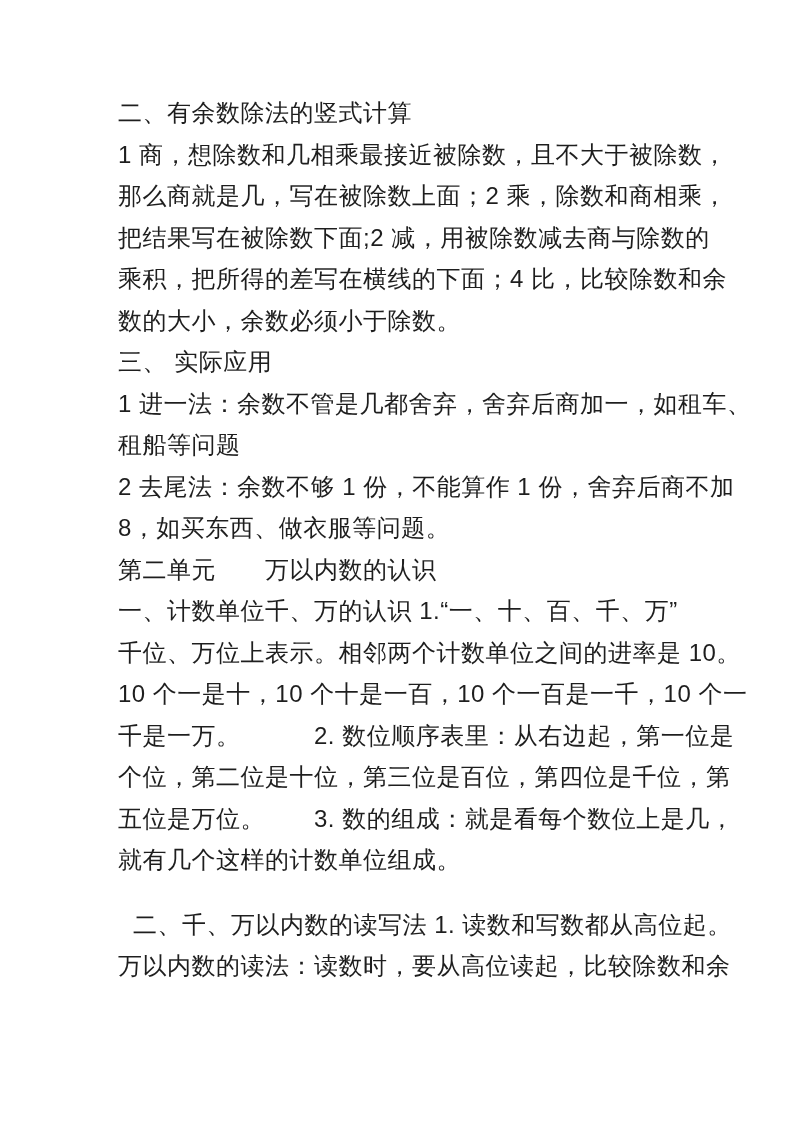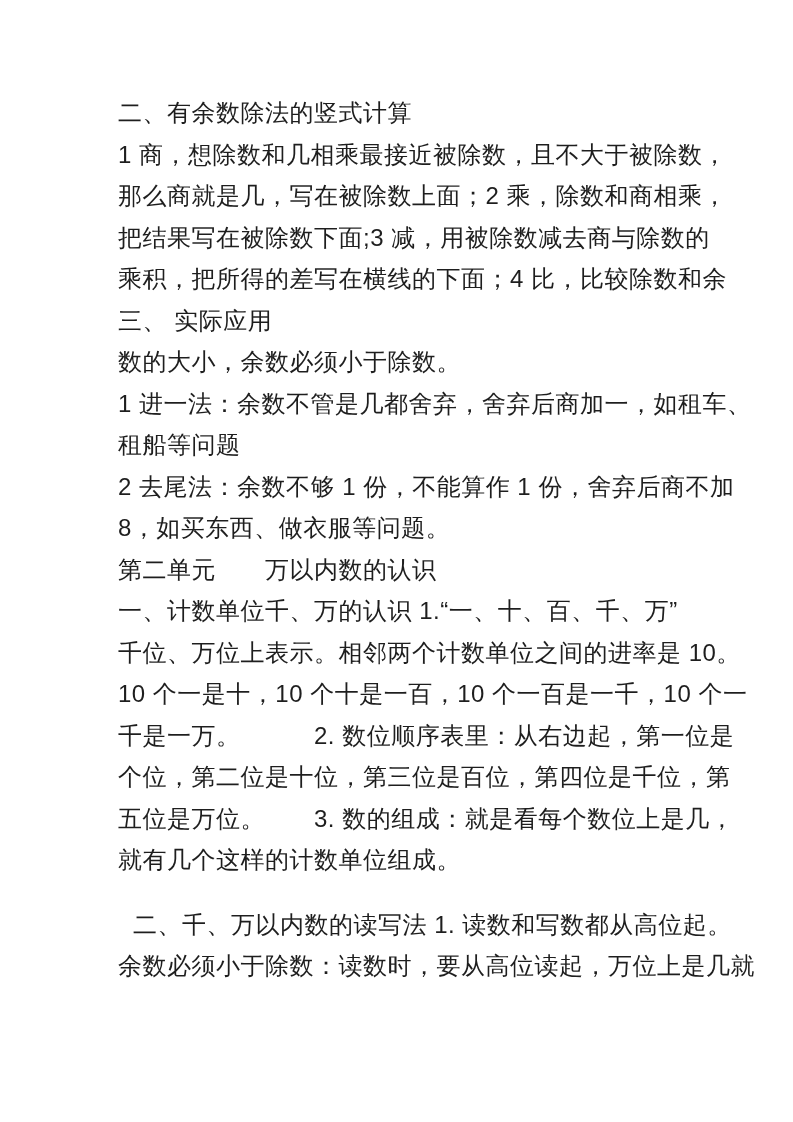--- a/index.html
+++ b/index.html
@@ -39,27 +39,27 @@
 
 <div class="page">
   <div class="text-block">
 
       <div class="line">二、有余数除法的竖式计算</div>
 
       <div class="line">1 商，想除数和几相乘最接近被除数，且不大于被除数，</div>
 
       <div class="line">那么商就是几，写在被除数上面；2 乘，除数和商相乘，</div>
 
-      <div class="line">把结果写在被除数下面;3 减，用被除数减去商与除数的</div>
+      <div class="line">把结果写在被除数下面;2 减，用被除数减去商与除数的</div>
 
       <div class="line">乘积，把所得的差写在横线的下面；4 比，比较除数和余</div>
 
+      <div class="line">数的大小，余数必须小于除数。</div>
+
       <div class="line">三、 实际应用</div>
-
-      <div class="line">数的大小，余数必须小于除数。</div>
 
       <div class="line">1 进一法：余数不管是几都舍弃，舍弃后商加一，如租车、</div>
 
       <div class="line">租船等问题</div>
 
       <div class="line">2 去尾法：余数不够 1 份，不能算作 1 份，舍弃后商不加</div>
 
       <div class="line">8，如买东西、做衣服等问题。</div>
 
       <div class="line">第二单元　　万以内数的认识</div>
@@ -74,15 +74,15 @@
       <div class="line">千是一万。　　　2. 数位顺序表里：从右边起，第一位是</div>
 
       <div class="line">个位，第二位是十位，第三位是百位，第四位是千位，第</div>
 
       <div class="line">五位是万位。　　3. 数的组成：就是看每个数位上是几，</div>
 
       <div class="line">就有几个这样的计数单位组成。</div>
 
       <div class="line indent">二、千、万以内数的读写法 1. 读数和写数都从高位起。</div>
 
-      <div class="line">余数必须小于除数：读数时，要从高位读起，万位上是几就</div>
+      <div class="line">万以内数的读法：读数时，要从高位读起，比较除数和余</div>
     </div>
 </div>
 
 </body></html>

